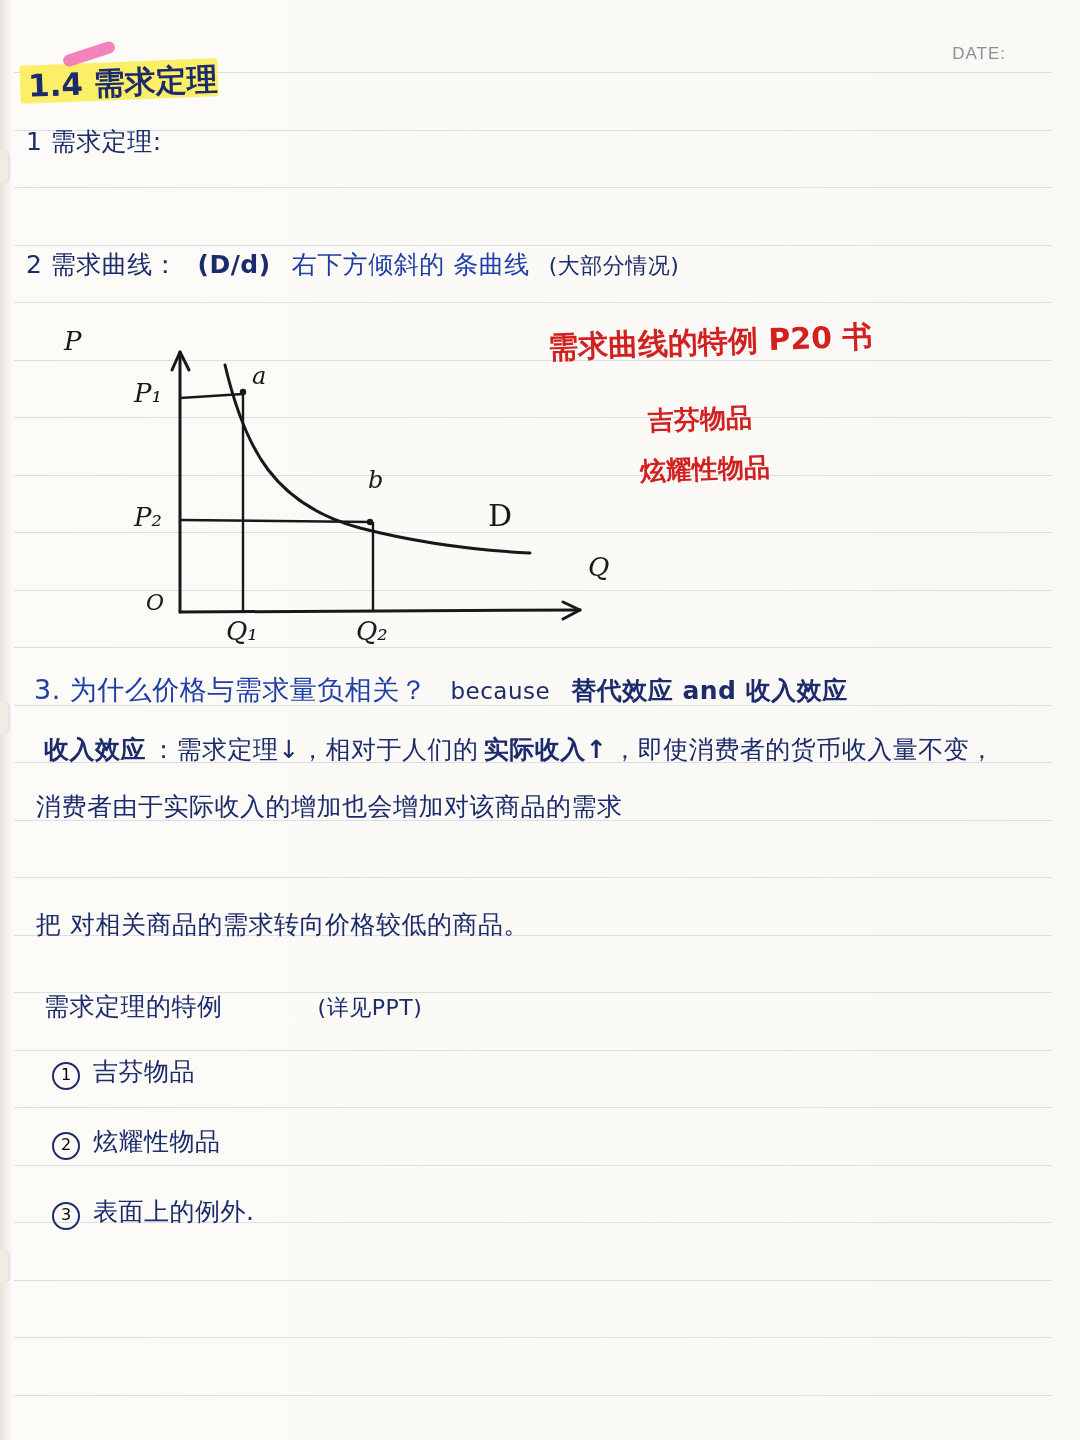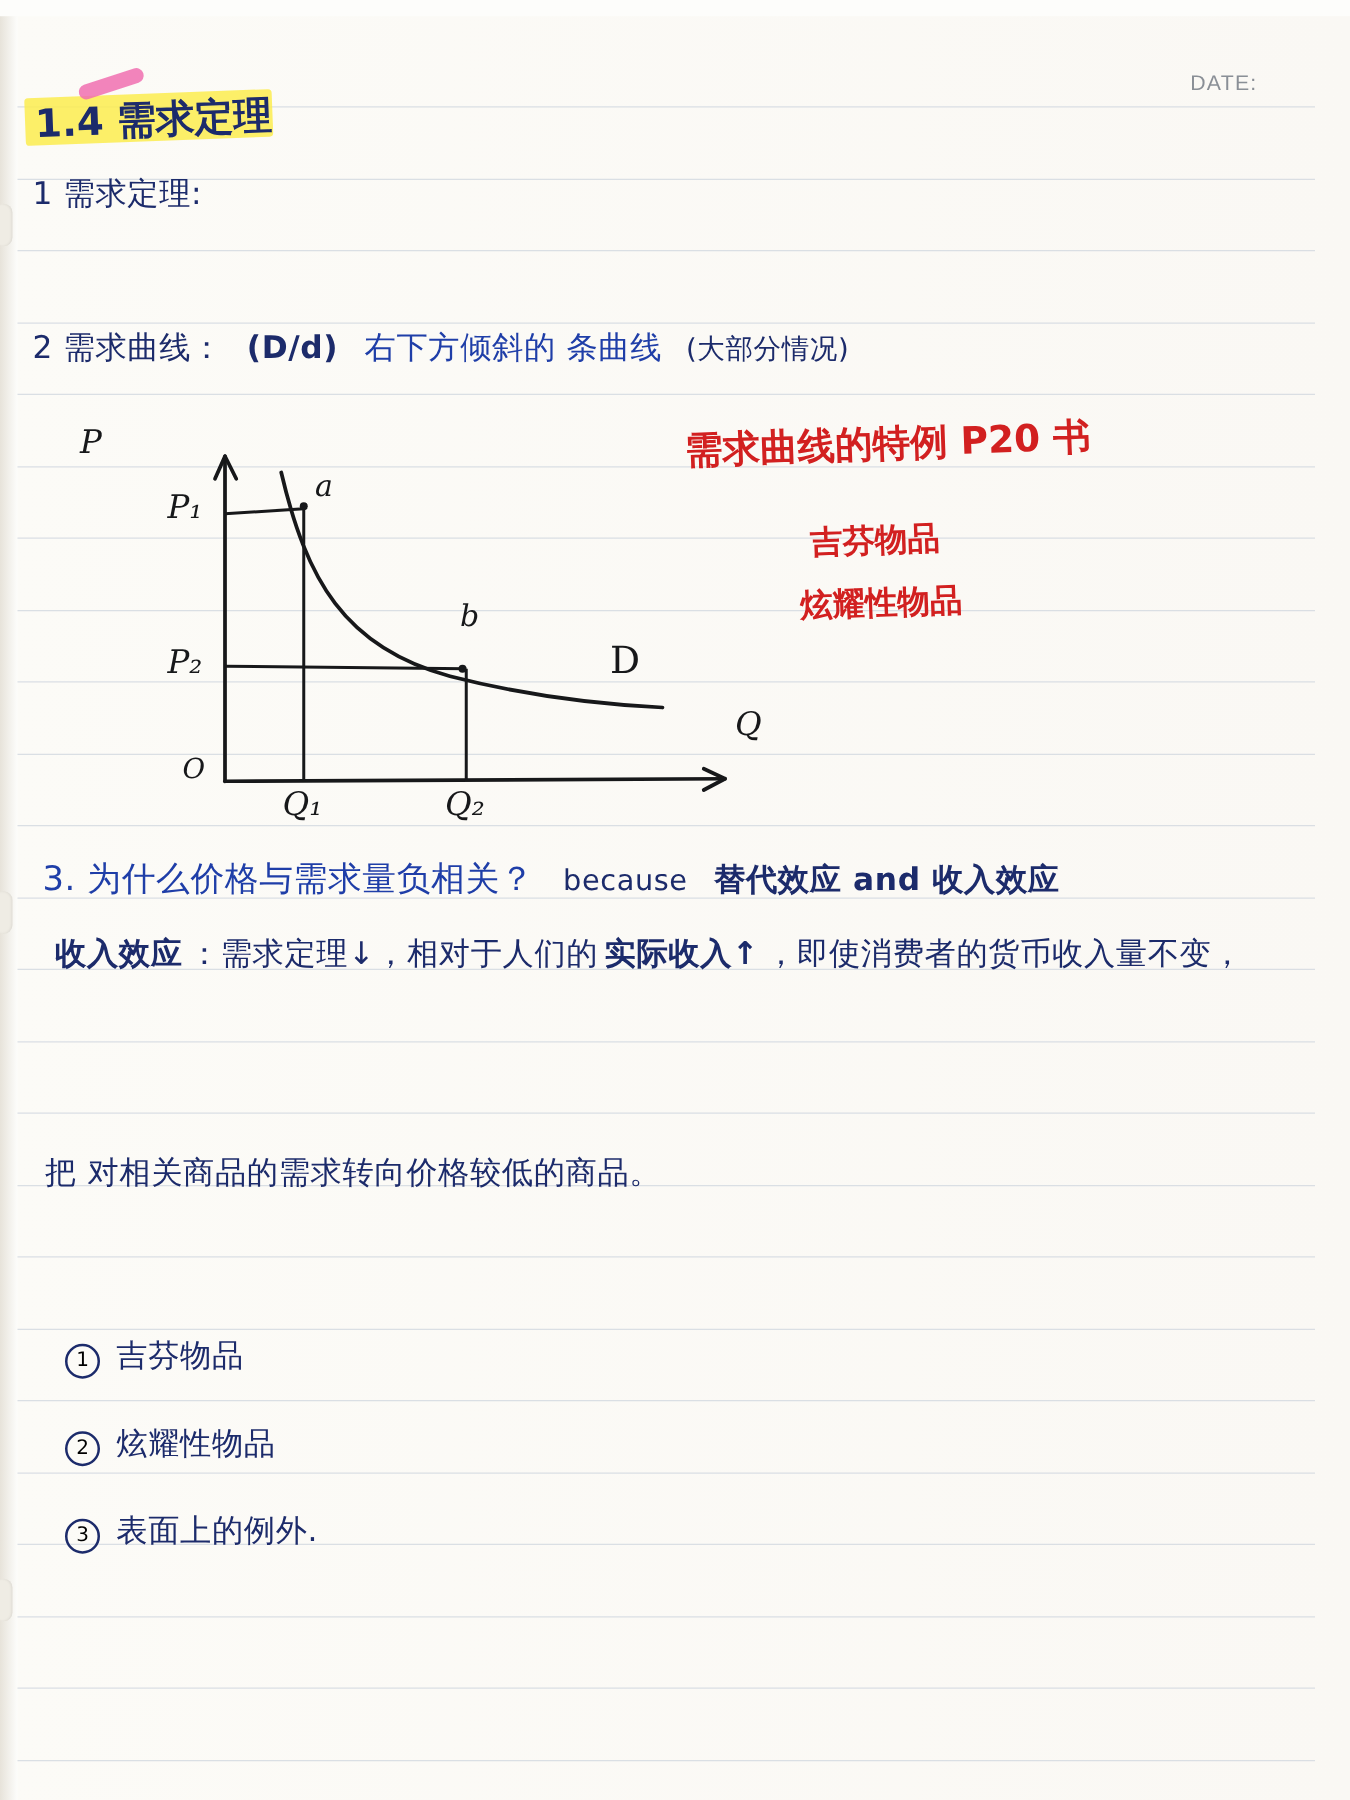--- a/index.html
+++ b/index.html
@@ -9,21 +9,20 @@
     font-family:"DejaVu Sans", sans-serif;
     overflow:hidden;
     position:relative;
   }
   
   #paper{
     position:absolute;inset:0;
     background:
       linear-gradient(to right, rgba(255,255,255,0) 0%, rgba(250,248,244,1) 100%);
     background-color:#fcfbf7;
-    margin-top:13px;
   }
   
   .rule{
     position:absolute;left:0;right:0;height:1px;
     background:#cfd6dd;opacity:.75;
   }
   
   .binding{
     position:absolute;left:0;top:0;bottom:0;width:14px;
     background:linear-gradient(to right,#e7e3da,#fdfdfb);
@@ -182,23 +181,28 @@
     <span class="para ink-pink" style="position:relative;margin-left:18px;font-size:23px;">because</span>
     <span class="para ink-red" style="position:relative;margin-left:16px;font-weight:700;">替代效应 and 收入效应</span>
   </div>
 
   <div style="position:absolute;left:44px;top:733px;white-space:nowrap;">
     <span class="para ink-red" style="position:relative;font-weight:700;">收入效应</span>
     <span class="para" style="position:relative;">：需求定理↓，相对于人们的</span>
     <span class="para ink-red" style="position:relative;font-weight:700;">实际收入↑</span>
     <span class="para" style="position:relative;">，即使消费者的货币收入量不变，</span>
   </div>
+  <div class="para" style="left:36px;top:790px;">消费者由于实际收入的增加也会增加对该商品的需求</div>
 
   <div class="para" style="left:36px;top:908px;text-align:right;">把  对相关商品的需求转向价格较低的商品。</div>
 
+  <div style="position:absolute;left:44px;top:990px;white-space:nowrap;">
+    <span class="para" style="position:relative;">需求定理的特例</span>
+    <span class="para" style="position:relative;margin-left:90px;font-size:22px;">(详见PPT)</span>
+  </div>
 
   <div style="position:absolute;left:52px;top:1055px;">
     <span class="circledigit">1</span>
     <span class="para" style="position:relative;">吉芬物品</span>
   </div>
   <div style="position:absolute;left:52px;top:1125px;">
     <span class="circledigit">2</span>
     <span class="para" style="position:relative;">炫耀性物品</span>
   </div>
   <div style="position:absolute;left:52px;top:1195px;">

